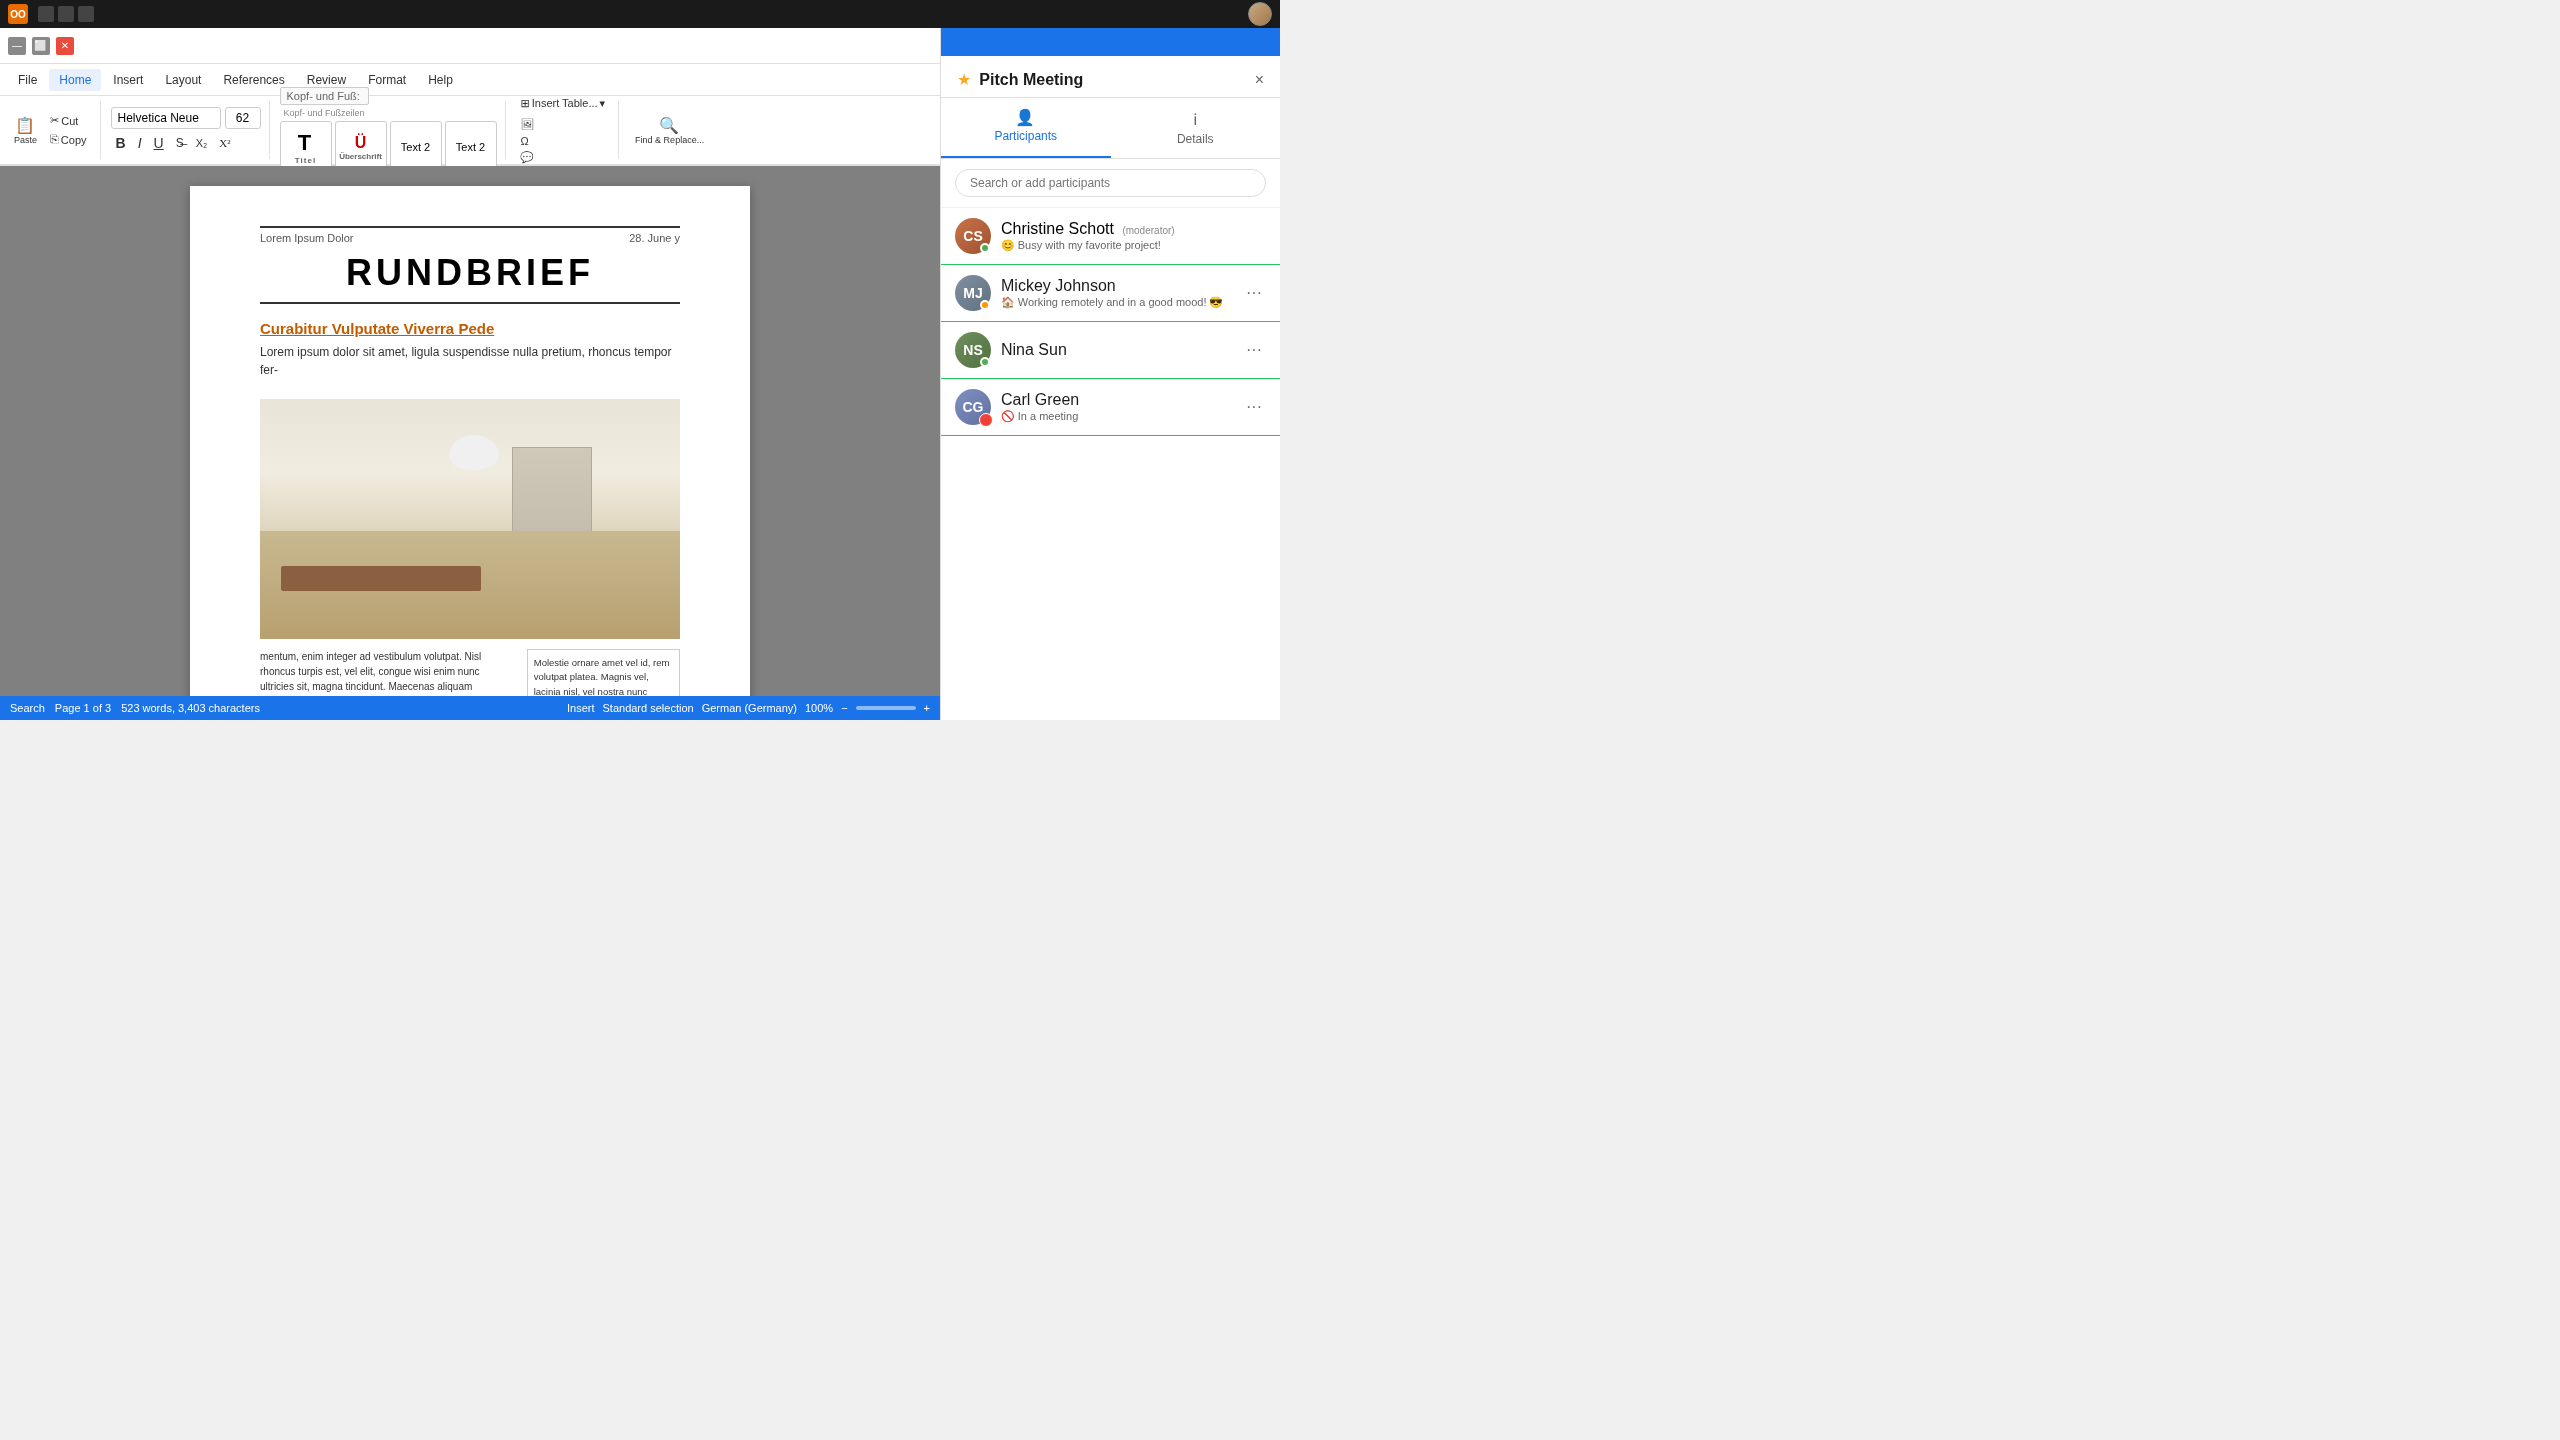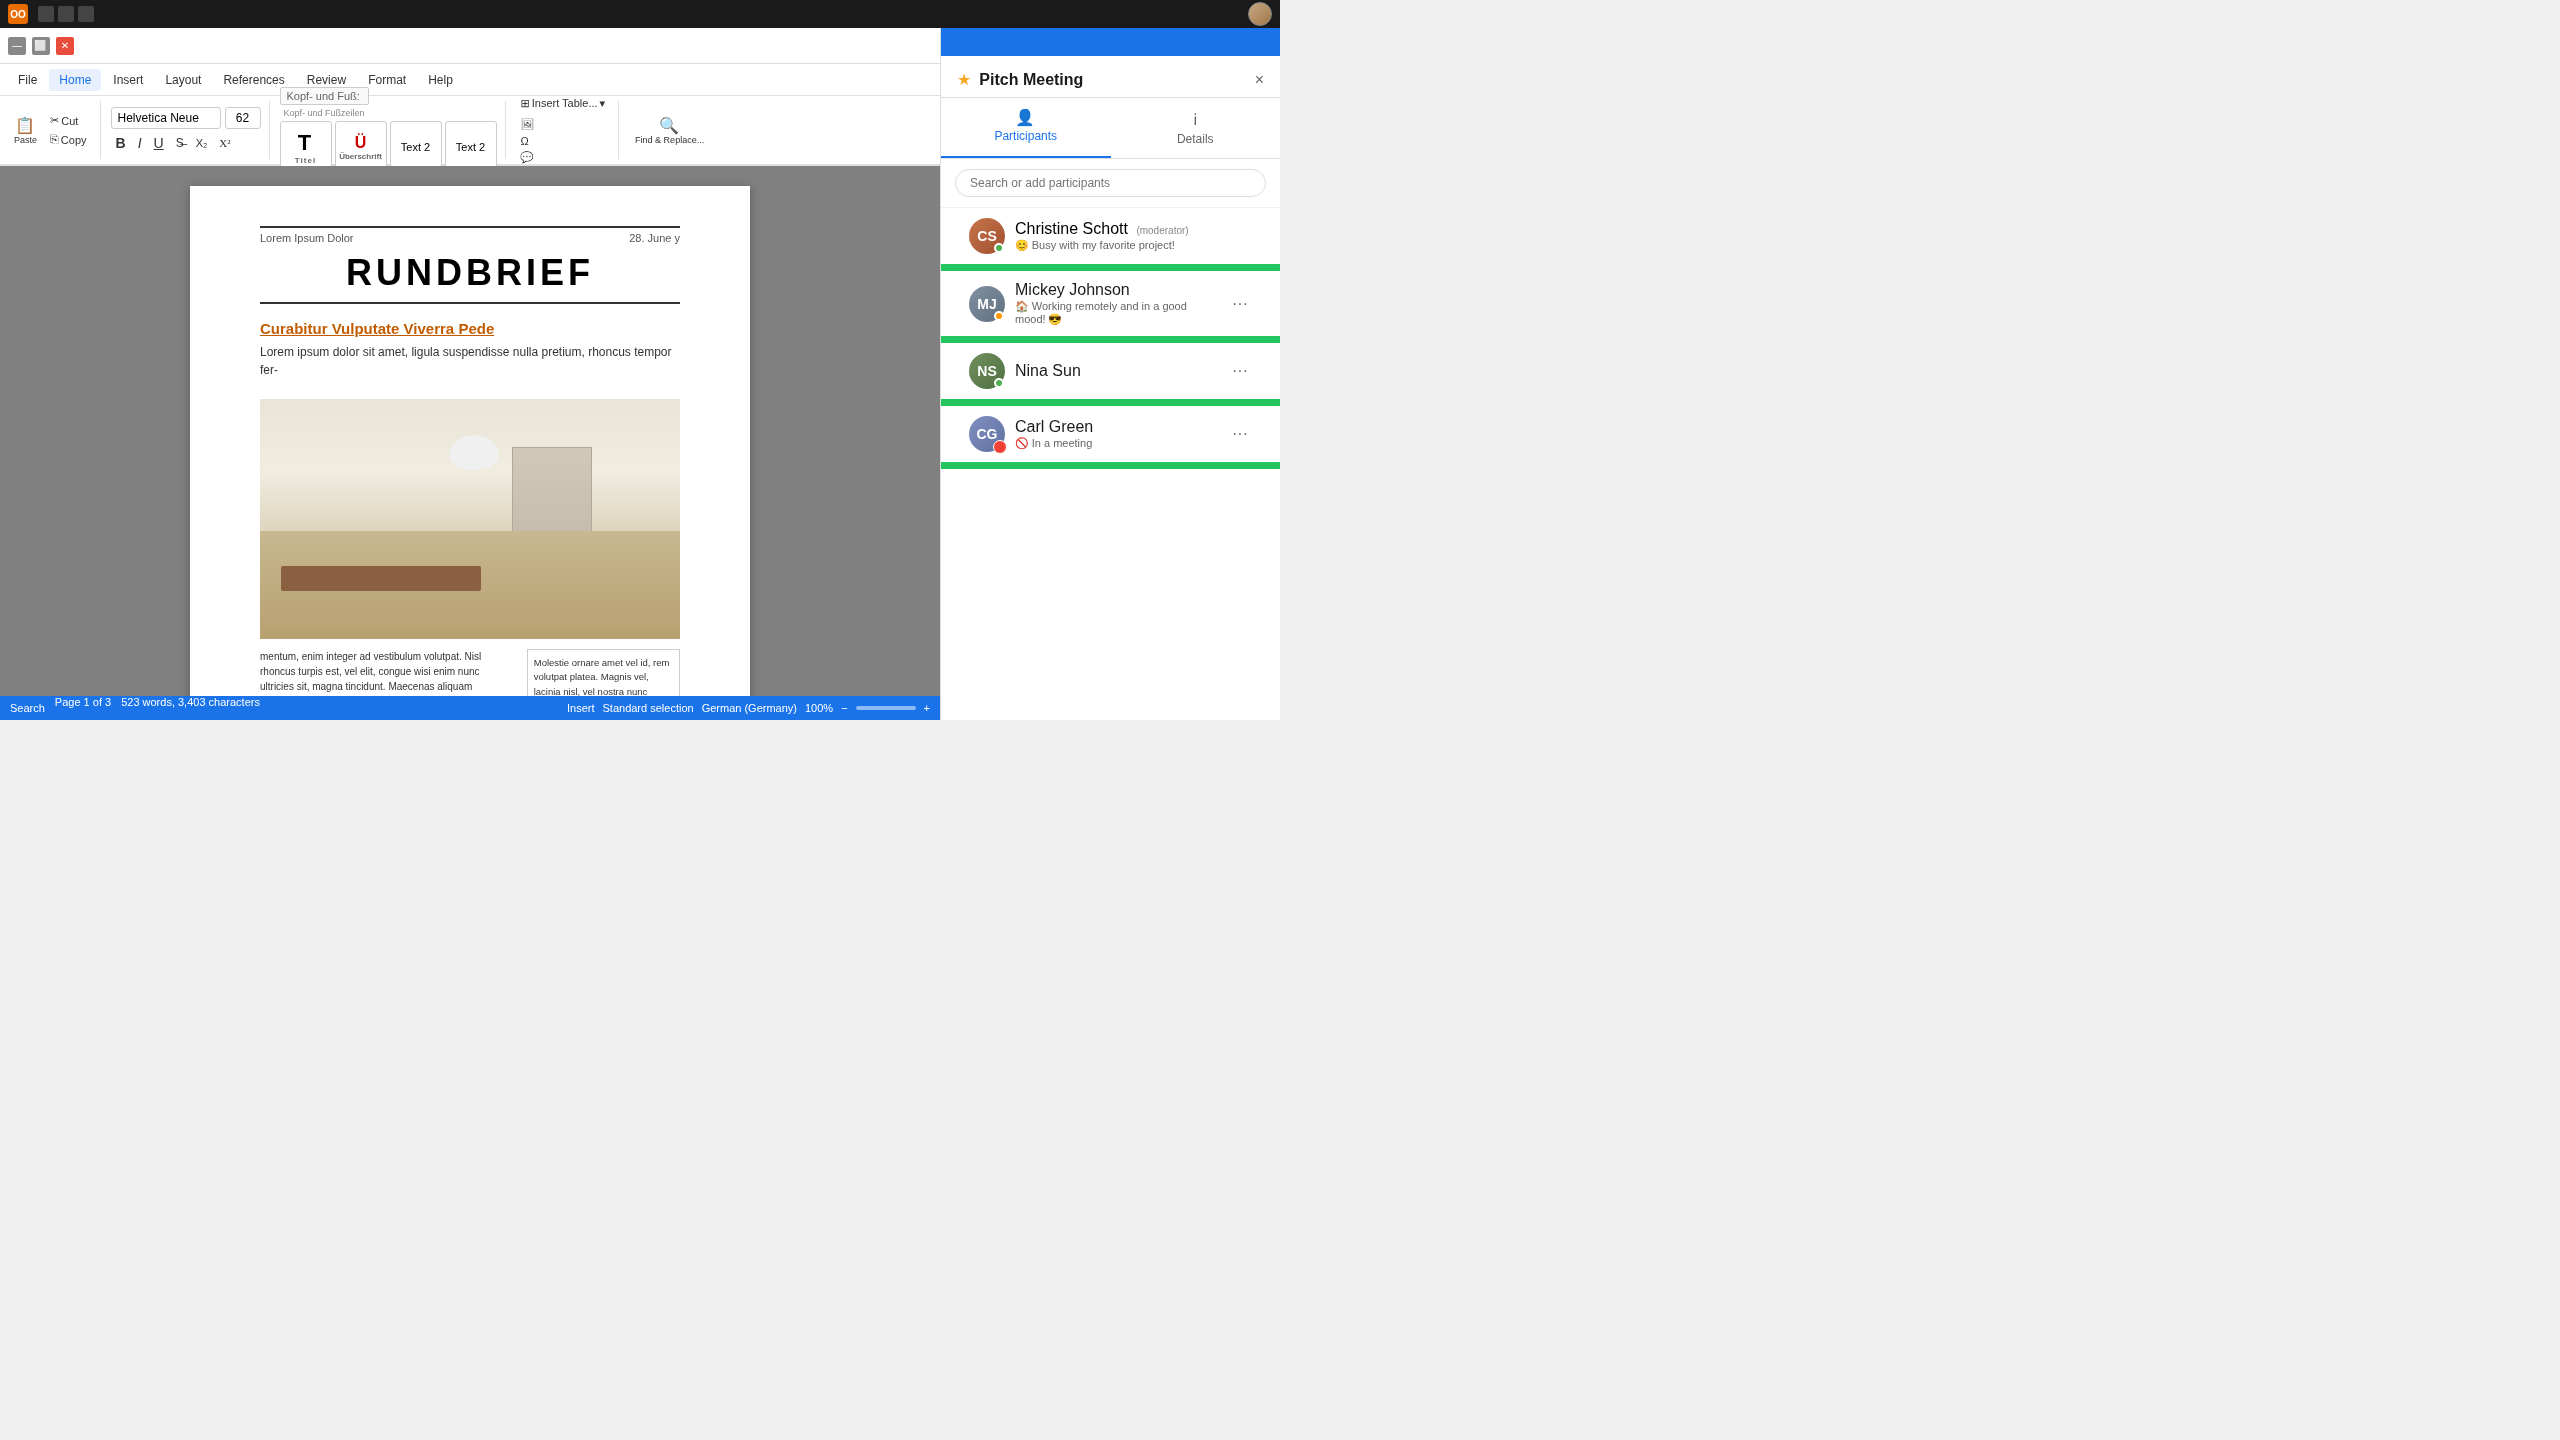--- a/index.html
+++ b/index.html
@@ -317,20 +317,21 @@
       line-height: 1.5;
       border: 1px solid #ccc;
       padding: 6px;
     }
 
     
     .status-bar {
       height: 24px;
       background: #1a73e8;
       display: flex;
+      align-items: center;
       padding: 0 10px;
       gap: 10px;
       color: white;
       font-size: 11px;
     }
     .status-left { display: flex; gap: 8px; align-items: center; }
     .status-right { margin-left: auto; display: flex; gap: 8px; align-items: center; }
 
     
     .sidebar-panel {
@@ -406,23 +407,23 @@
       outline: none;
     }
 
     .participants-list {
       flex: 1;
       overflow-y: auto;
     }
     .participant-item {
       display: flex;
       align-items: center;
-      padding: 10px 28px;
+      padding: 10px 14px;
       gap: 10px;
-      border-bottom: 7px solid #22c55e;
+      border-bottom: 1px solid #22c55e;
       cursor: pointer;
     }
     .participant-avatar {
       width: 36px;
       height: 36px;
       border-radius: 50%;
       position: relative;
       flex-shrink: 0;
     }
     .avatar-img {

